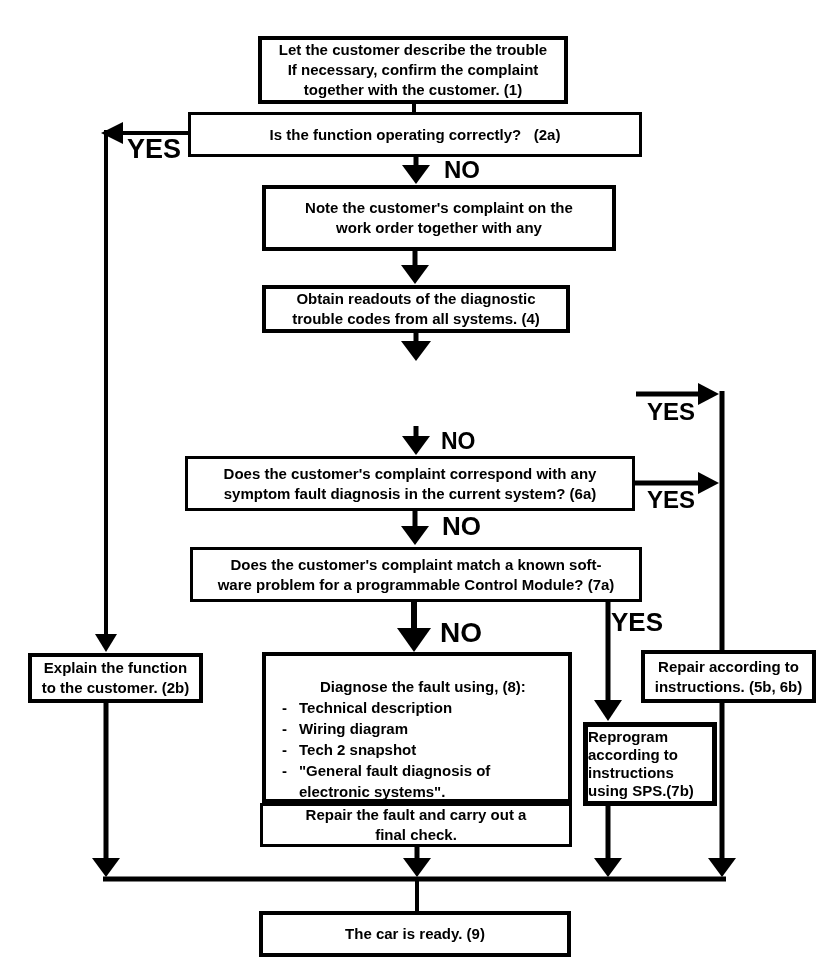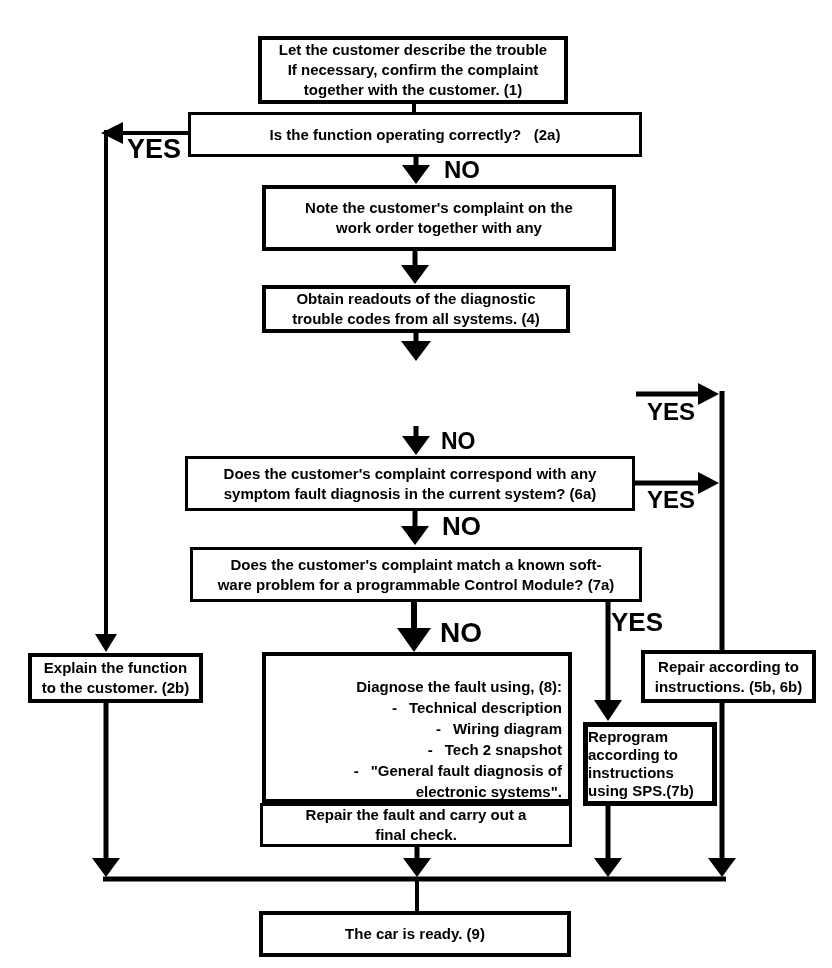--- a/index.html
+++ b/index.html
@@ -22,21 +22,21 @@
   .thick{border-width:5px;}
   
   .n1   {left:258px;top:12px; width:310px;height:68px;margin-top:24px;}
   .n2a  {left:188px;top:112px;width:454px;height:45px;}
   .n3   {left:262px;top:185px;width:354px;height:66px;}
   .n4   {left:262px;top:285px;width:308px;height:48px;}
   .n5a  {left:185px;top:362px;width:452px;height:65px;font-size:15px;}
   .n6a  {left:185px;top:456px;width:450px;height:55px;}
   .n7a  {left:190px;top:547px;width:452px;height:55px;}
   .n8   {left:262px;top:652px;width:310px;height:151px;
-         justify-content:flex-start;align-items:flex-end;text-align:left;
+         justify-content:flex-start;align-items:flex-start;text-align:left;
          padding:20px 6px 0 16px;line-height:21px;}
   .n8b  {left:260px;top:803px;width:312px;height:44px;}
   .n2b  {left:28px; top:653px;width:175px;height:50px;}
   .n5b6b{left:641px;top:650px;width:175px;height:53px;}
   .n7b  {left:583px;top:722px;width:134px;height:84px;
          justify-content:center;align-items:flex-start;text-align:left;
          line-height:18px;}
   .n9   {left:259px;top:911px;width:312px;height:46px;}
   
   .n8 .title-row{margin-left:38px;}

